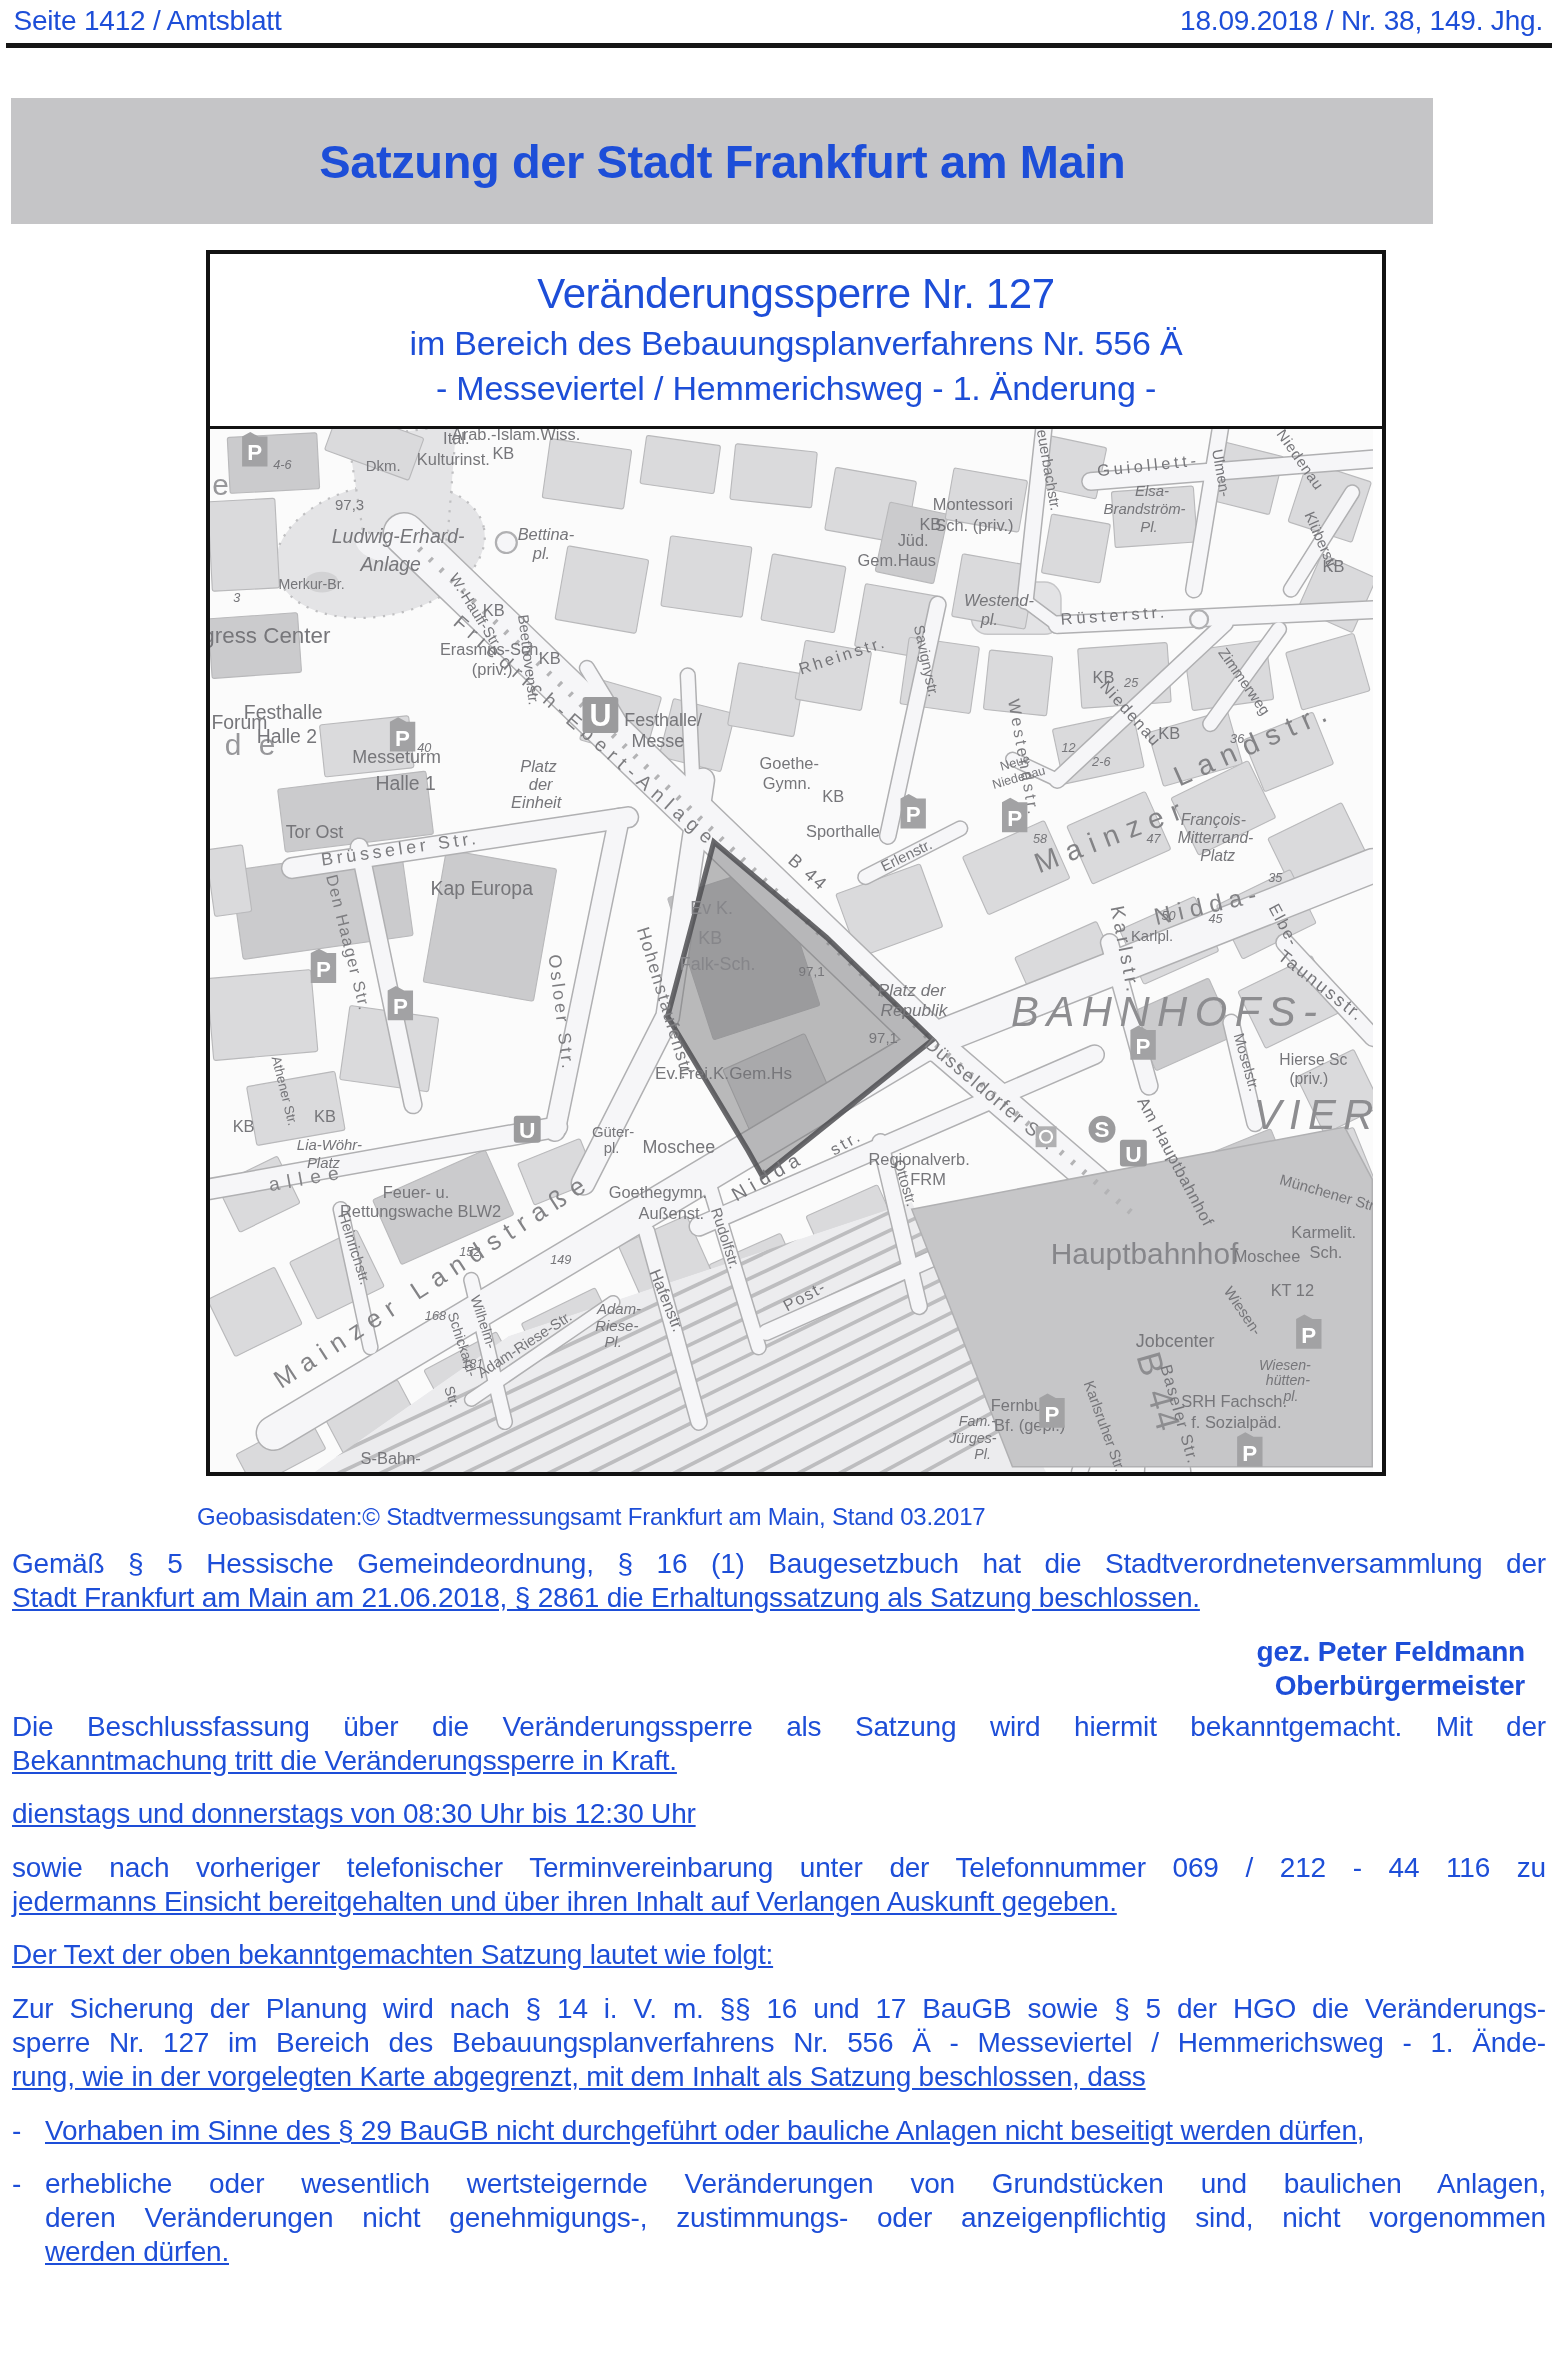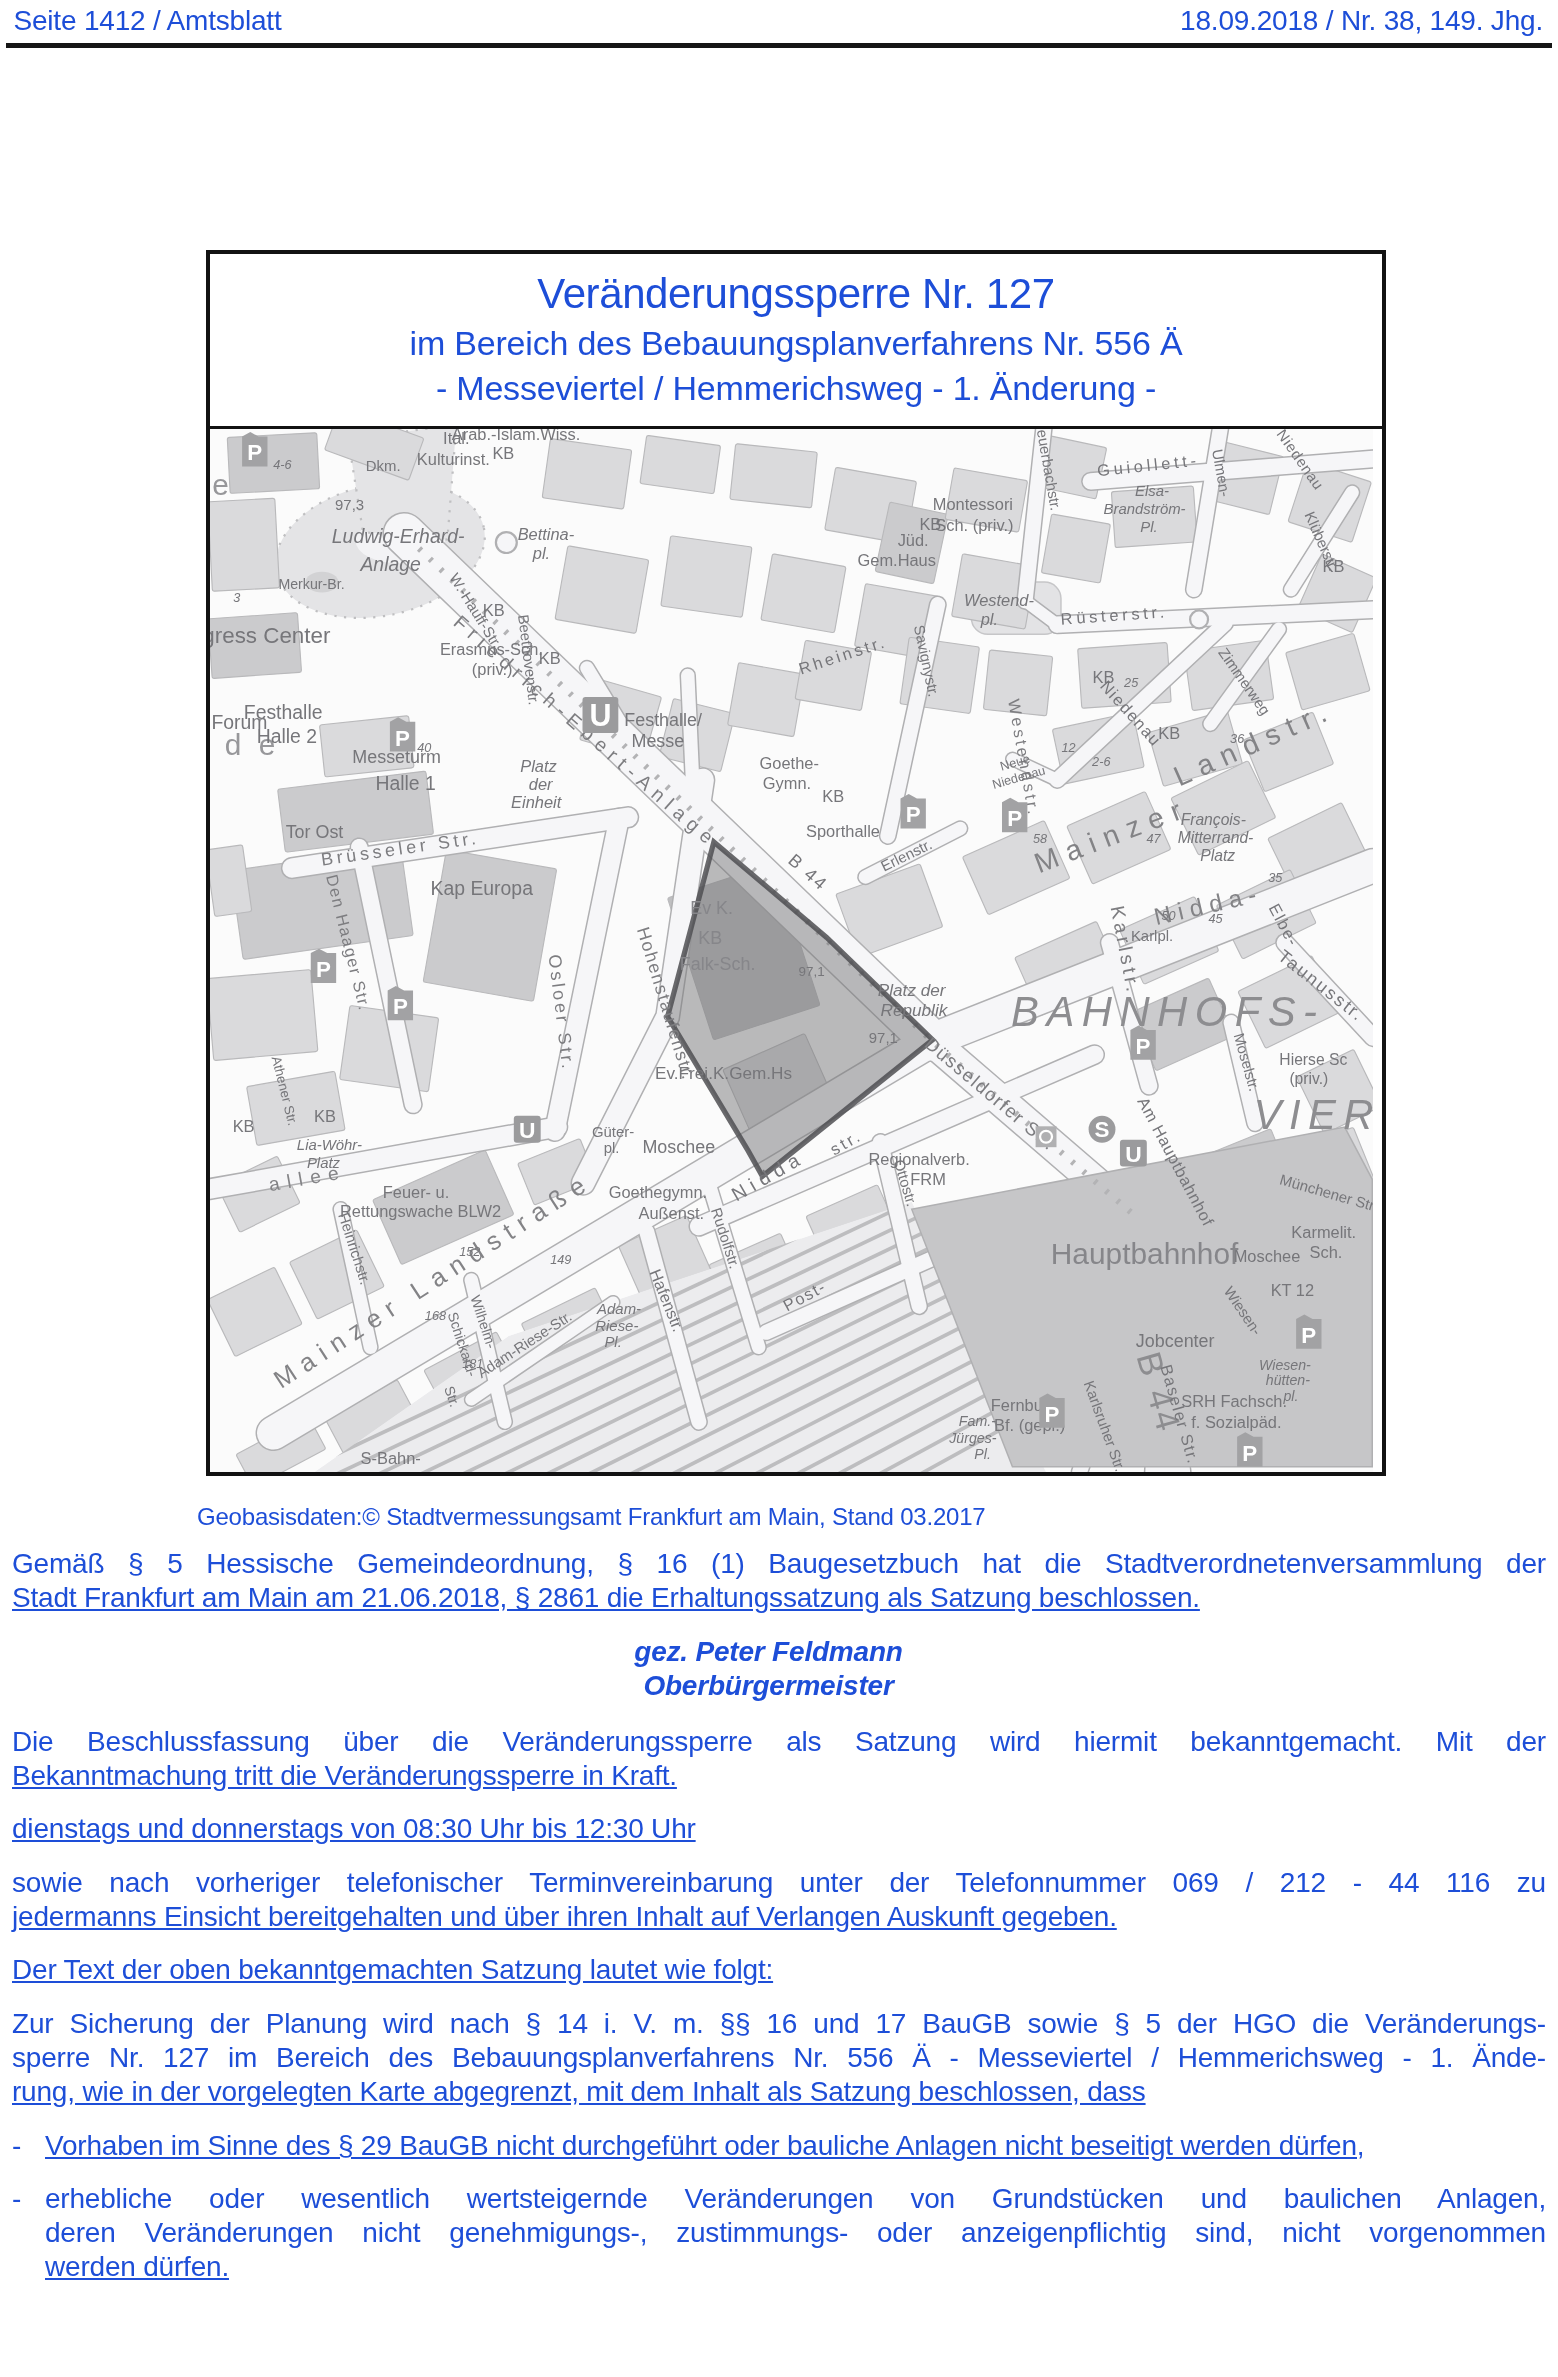--- a/index.html
+++ b/index.html
@@ -19,35 +19,38 @@
   .mt1{font-size:42px;letter-spacing:-0.4px;}
   .mt2,.mt3{font-size:34px;letter-spacing:-0.2px;}
   .map-wrap{border-top:3.8px solid #121212;line-height:0;}
   svg{display:block;}
   .caption{position:absolute;left:197px;top:1503px;font-size:24px;letter-spacing:-0.2px;}
   
   .body-text{position:absolute;left:12px;top:1547px;width:1534px;font-size:28px;line-height:34px;letter-spacing:-0.2px;}
   .para{margin-bottom:19.6px;}
   .pline{text-align:justify;text-align-last:justify;}
   .pline.last{text-align-last:left;text-decoration:underline;}
-  .sig{margin-bottom:22px;text-align:center;font-weight:bold;padding-right:21px;font-style:italic;}
+  .sig{margin-bottom:7px;text-align:right;font-weight:bold;padding-right:21px;}
   .bullet{display:flex;margin-bottom:19.6px;}
   .bullet .dash{width:33px;flex:0 0 33px;}
   .bullet .btext{flex:1;}
 </style>
 </head>
 <body>
 
 <div class="page">
   <div class="hdr">
     <span>Seite 1412 / Amtsblatt</span>
     <span>18.09.2018 / Nr. 38, 149. Jhg.</span>
   </div>
   <div class="hrule"></div>
 
+  <div class="banner" id="banner" style="background: rgb(197, 197, 199);">
+    <span class="t">Satzung der Stadt Frankfurt am Main</span>
+  </div>
 
   <div class="map-box">
     <div class="map-title">
       <div class="mt1">Veränderungssperre Nr. 127</div>
       <div class="mt2">im Bereich des Bebauungsplanverfahrens Nr. 556 Ä</div>
       <div class="mt3">- Messeviertel / Hemmerichsweg - 1. Änderung -</div>
     </div>
     <div class="map-wrap">
       <svg id="map" width="1163" height="1043" viewBox="0 0 1558 1397">
         <defs>

